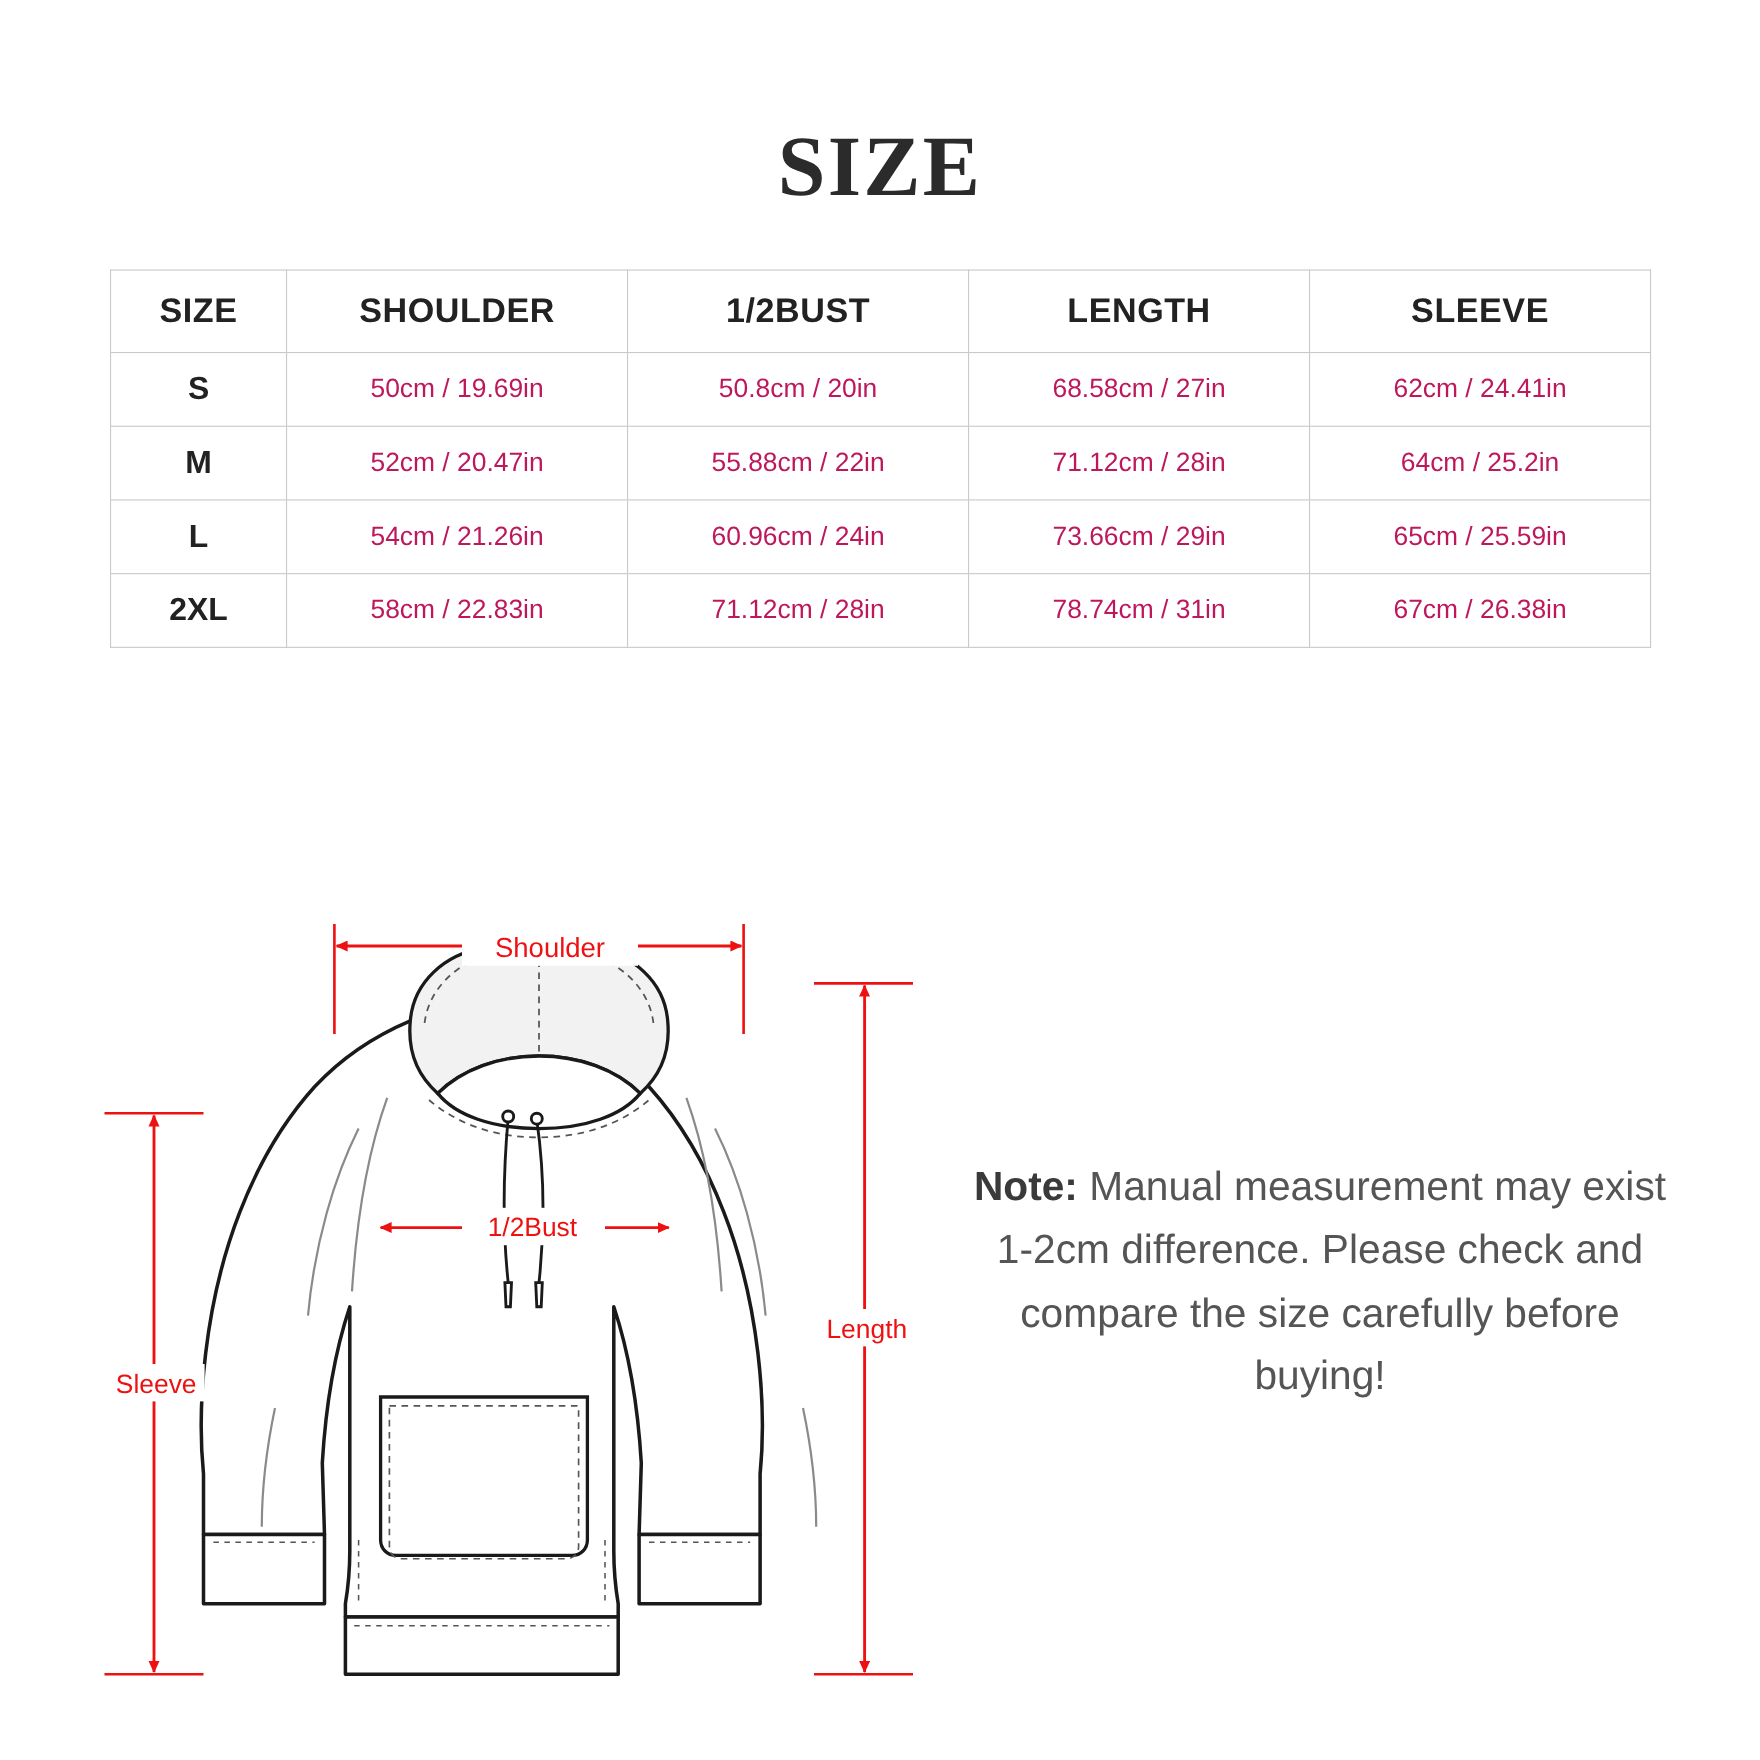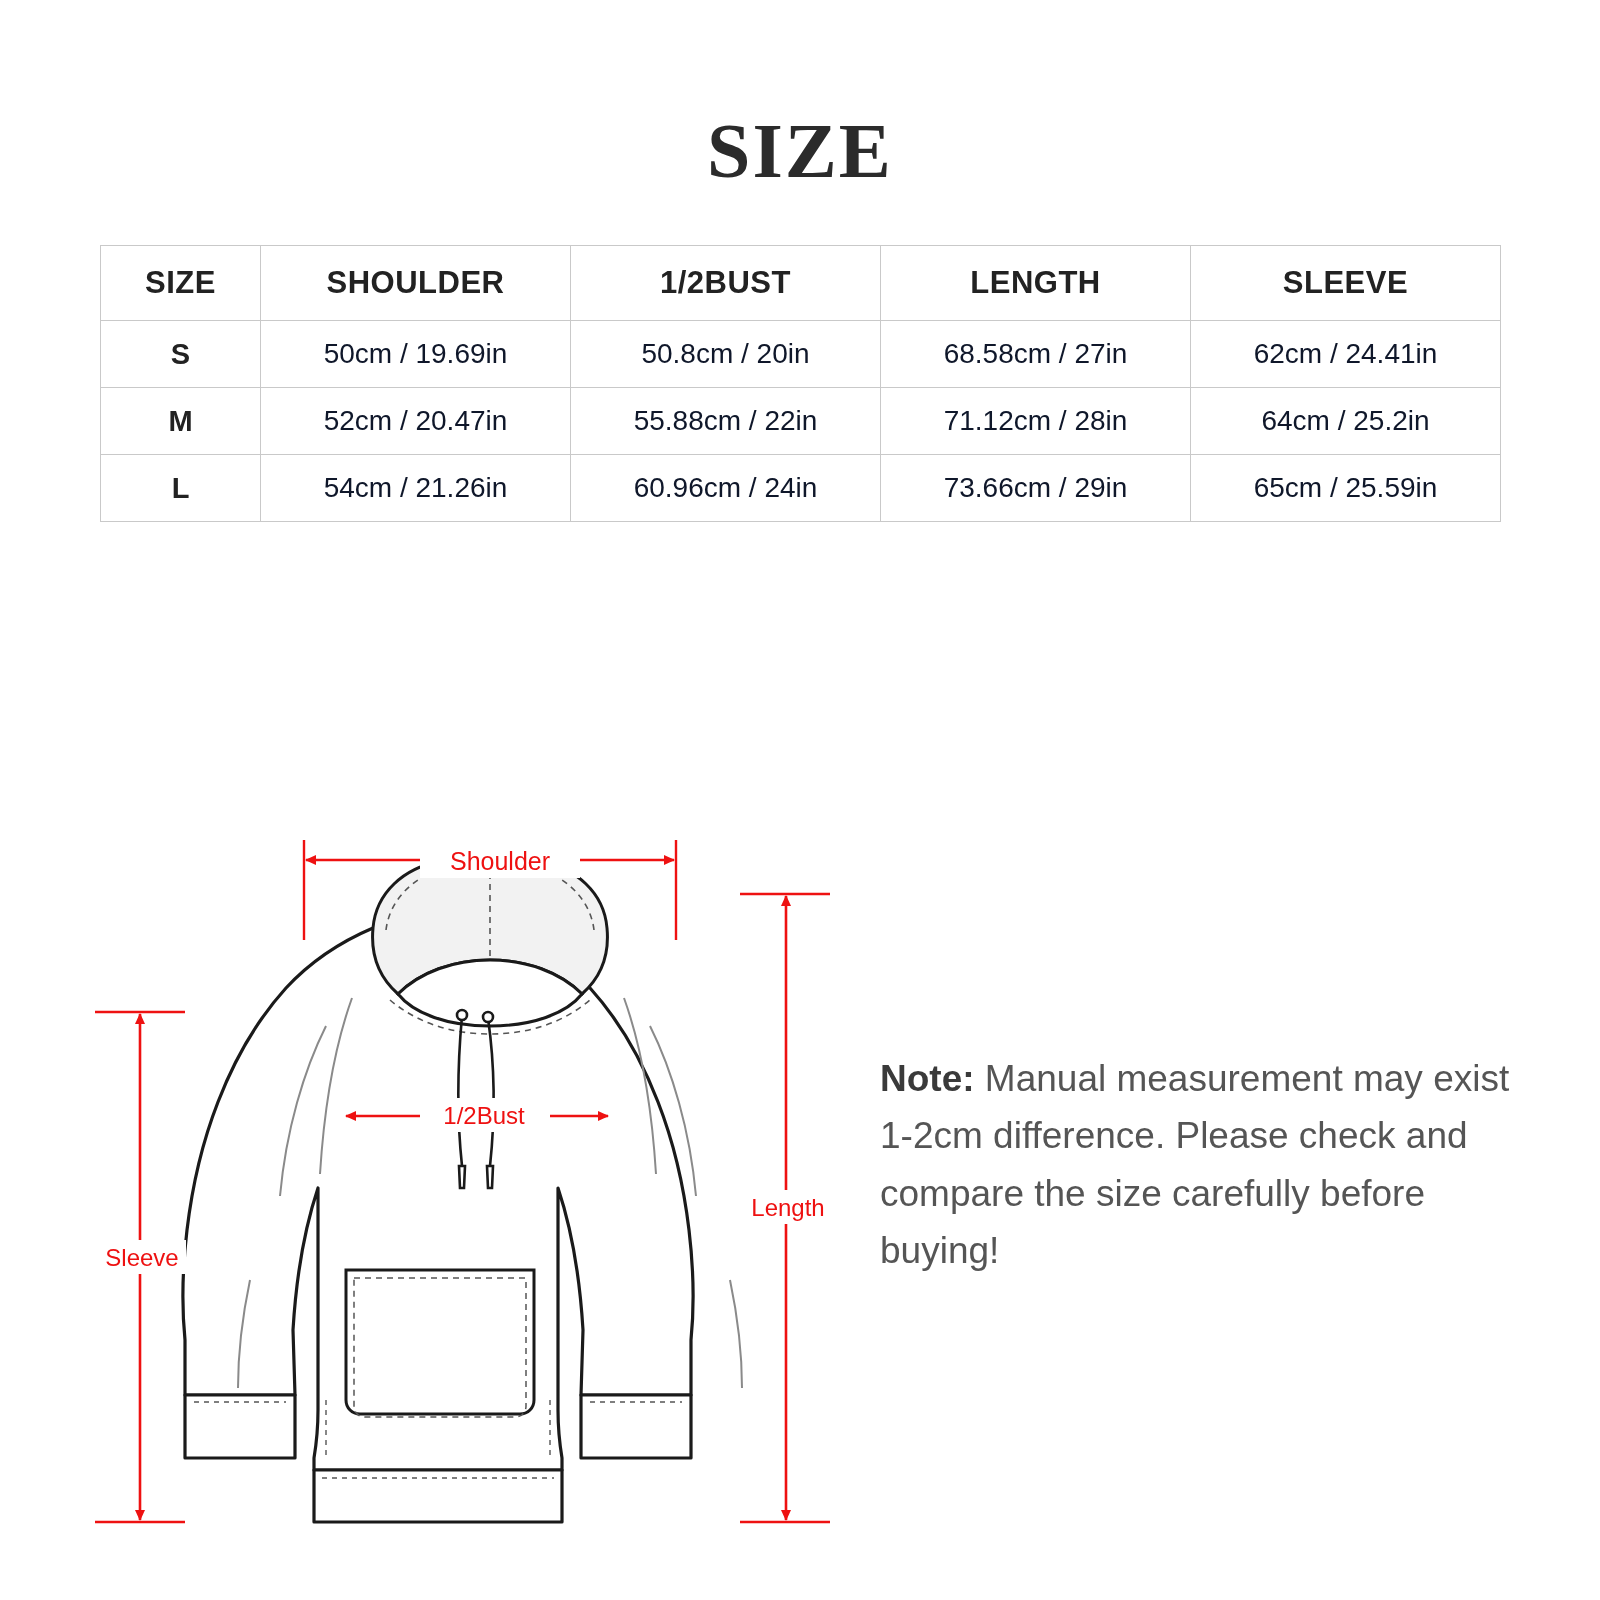--- a/index.html
+++ b/index.html
@@ -47,22 +47,22 @@
     vertical-align: middle;
   }
   table.size-table th {
     font-size: 31px;
     font-weight: 700;
     color: #222222;
     height: 72px;
     letter-spacing: 0.5px;
   }
   table.size-table td {
-    font-size: 28px;
-    color: #0f172a;
+    font-size: 24px;
+    color: #be185d;
     height: 64px;
     font-weight: 400;
   }
   table.size-table td.size-col {
     font-weight: 700;
     font-size: 29px;
     color: #222222;
   }
   col.c1 { width: 160px; }
   col.c2 { width: 310px; }
@@ -84,20 +84,21 @@
     top: 10px;
   }
   .note-block {
     position: absolute;
     left: 880px;
     top: 250px;
     width: 640px;
     font-size: 37px;
     line-height: 1.55;
     color: #555555;
+    text-align: center;
   }
   .note-block .note-label {
     font-weight: 700;
     color: #3a3a3a;
   }
 </style>
 </head>
 <body>
 
 <h1 class="page-title">SIZE</h1>
@@ -134,20 +135,27 @@
         <td>55.88cm / 22in</td>
         <td>71.12cm / 28in</td>
         <td>64cm / 25.2in</td>
       </tr>
       <tr>
         <td class="size-col">L</td>
         <td>54cm / 21.26in</td>
         <td>60.96cm / 24in</td>
         <td>73.66cm / 29in</td>
         <td>65cm / 25.59in</td>
+      </tr>
+      <tr>
+        <td class="size-col">2XL</td>
+        <td>58cm / 22.83in</td>
+        <td>71.12cm / 28in</td>
+        <td>78.74cm / 31in</td>
+        <td>67cm / 26.38in</td>
       </tr>
     </tbody>
   </table>
 </div>
 
 <div class="diagram-area">
 
   <svg class="garment-svg" width="800" height="790" viewBox="0 0 800 790">
 
     <defs>

